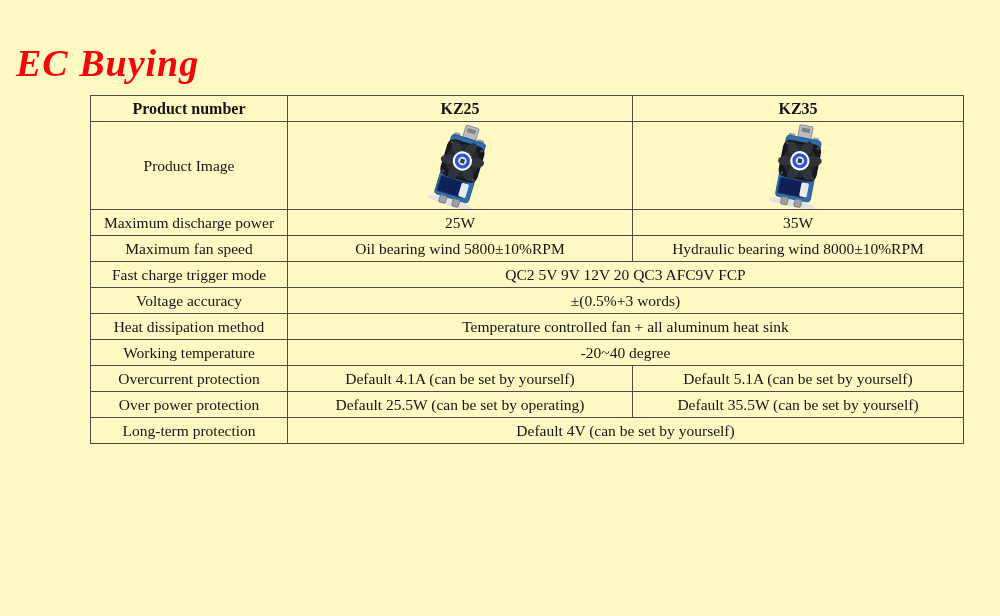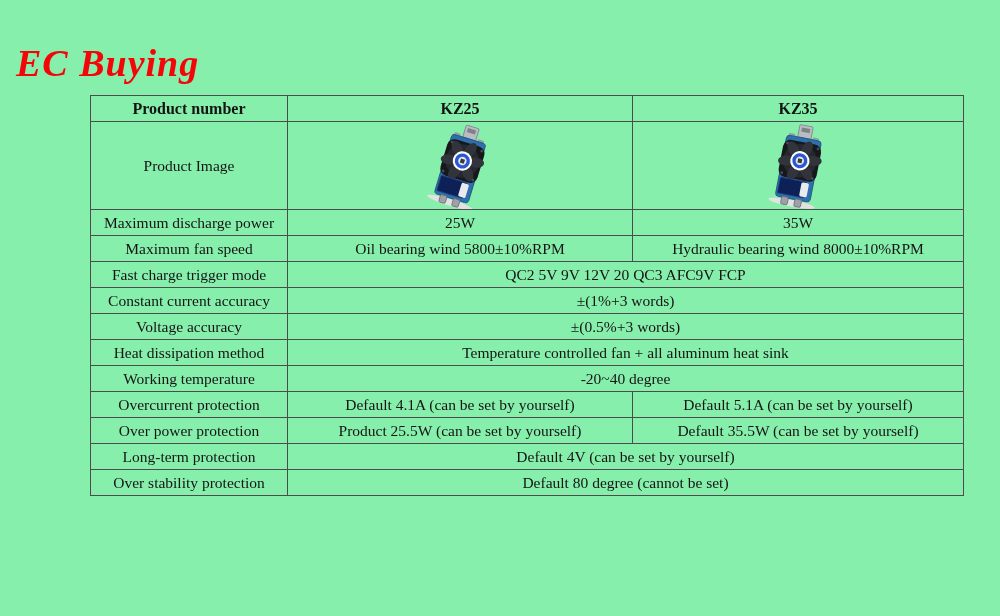--- a/index.html
+++ b/index.html
@@ -1,16 +1,16 @@
 <!DOCTYPE html>
 <html><head>
 <meta charset="utf-8">
 <style>
   html,body{margin:0;padding:0;background:#ffffff;}
-  #page{position:relative;width:1000px;height:616px;background:#86efac;overflow:hidden;
+  #page{position:relative;width:1000px;height:616px;background:#fef9c3;overflow:hidden;
         font-family:"Liberation Serif",serif;color:#111111;}
   .logo{position:absolute;left:16px;top:44px;font-size:38px;line-height:1;
         font-weight:bold;font-style:italic;color:#f50508;letter-spacing:1px;}
   table.spec{position:absolute;left:90px;top:95px;width:873px;border-collapse:collapse;
         table-layout:fixed;}
   table.spec td{border:1px solid #4c4c4c;text-align:center;vertical-align:middle;
         font-size:15.5px;line-height:1.1;height:25px;padding:0 4px;color:#141414;
         overflow:hidden;white-space:nowrap;}
   tr.hdr td{font-weight:bold;font-size:16px;}
   tr.imgrow td{height:87px;}
@@ -127,24 +127,20 @@
       <td>Maximum fan speed</td>
       <td>Oil bearing wind 5800±10%RPM</td>
       <td>Hydraulic bearing wind 8000±10%RPM</td>
     </tr>
 
     <tr>
       <td>Fast charge trigger mode</td>
       <td colspan="2">QC2 5V 9V 12V 20 QC3 AFC9V FCP</td>
     </tr>
 
-    <tr>
-      <td>Constant current accuracy</td>
-      <td colspan="2">±(1%+3 words)</td>
-    </tr>
 
     <tr>
       <td>Voltage accuracy</td>
       <td colspan="2">±(0.5%+3 words)</td>
     </tr>
 
     <tr>
       <td>Heat dissipation method</td>
       <td colspan="2">Temperature controlled fan + all aluminum heat sink</td>
     </tr>
@@ -157,29 +153,25 @@
 
 
     <tr>
       <td>Overcurrent protection</td>
       <td>Default 4.1A (can be set by yourself)</td>
       <td>Default 5.1A (can be set by yourself)</td>
     </tr>
 
     <tr>
       <td>Over power protection</td>
-      <td>Product 25.5W (can be set by yourself)</td>
+      <td>Default 25.5W (can be set by operating)</td>
       <td>Default 35.5W (can be set by yourself)</td>
     </tr>
 
     <tr>
       <td>Long-term protection</td>
       <td colspan="2">Default 4V (can be set by yourself)</td>
     </tr>
 
-    <tr>
-      <td>Over stability protection</td>
-      <td colspan="2">Default 80 degree (cannot be set)</td>
-    </tr>
 
   </tbody>
     </table>
 </div>
 
 </body></html>

